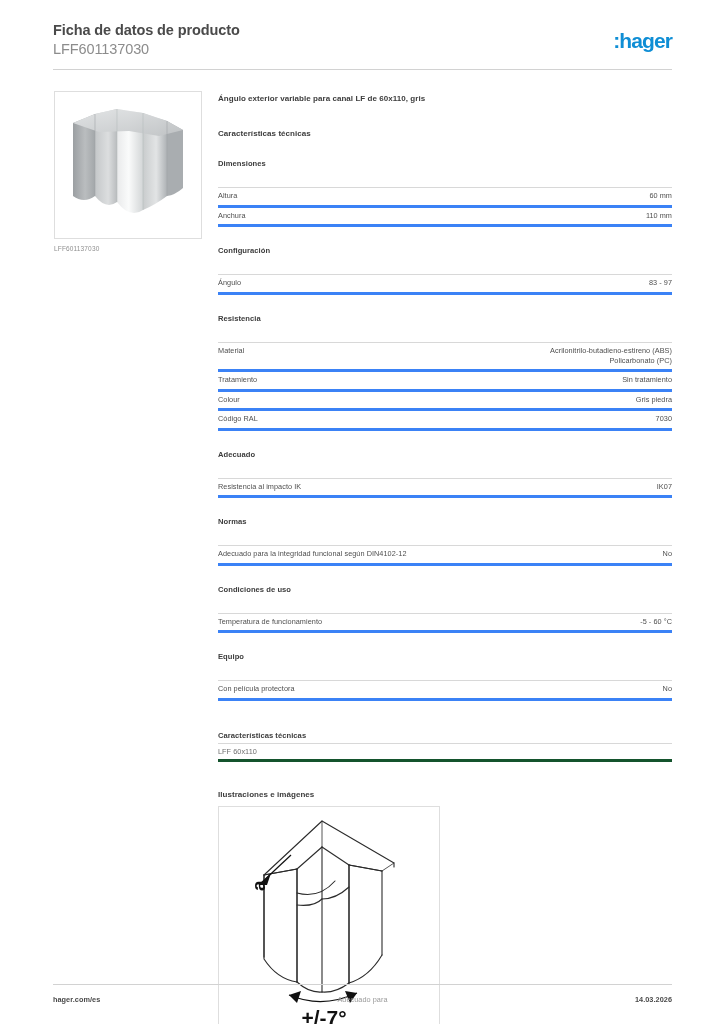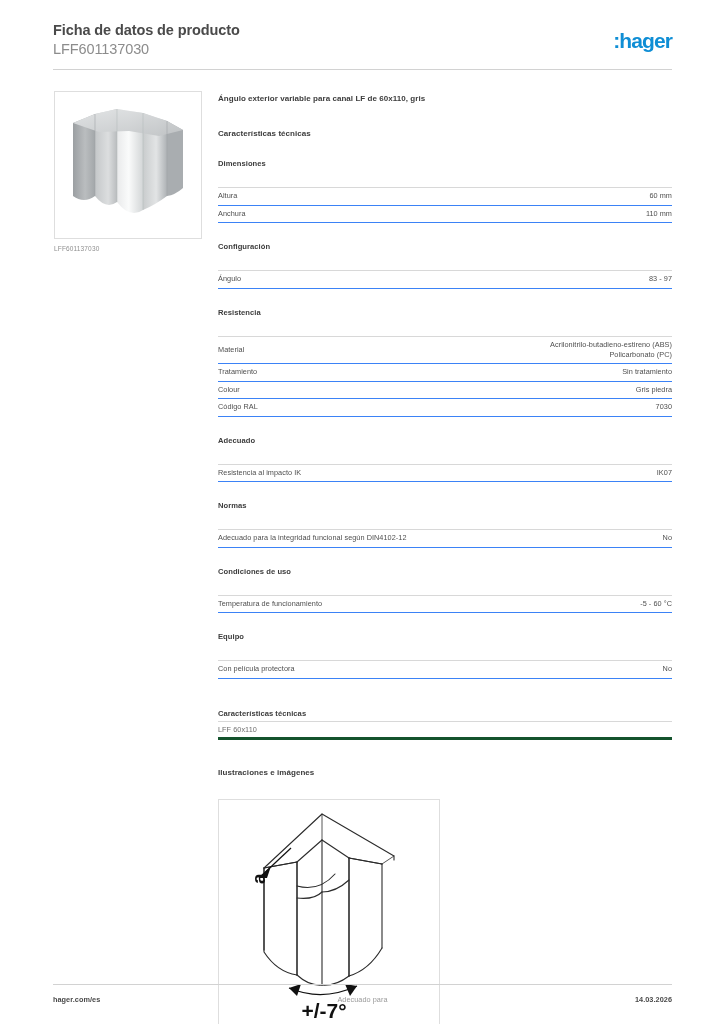--- a/index.html
+++ b/index.html
@@ -58,22 +58,22 @@
   }
 
   .spec-group { margin-top: 19px; }
   .spec-group.first { margin-top: 21px; }
   .group-title {
     font-size: 7.6px; font-weight: bold; color: #3c3c3c;
     letter-spacing: 0.05px; padding-bottom: 19px;
     border-bottom: 1px solid #d8d8d8;
   }
   .spec-row {
-    display: flex; align-items: center; justify-content: space-between;
-    border-bottom: 1px solid #3b82f6;
+    display: flex; align-items: flex-start; justify-content: space-between;
+    border-bottom: 3px solid #3b82f6;
     padding: 3px 0 3.5px 0;
     min-height: 14px;
   }
   .spec-label {
     font-size: 7.3px; color: #4f4f4f; letter-spacing: 0.05px;
     line-height: 10px; flex: 1 1 auto; padding-right: 10px;
   }
   .spec-value {
     font-size: 7.3px; color: #4f4f4f; letter-spacing: 0.05px;
     line-height: 10px; text-align: right; white-space: pre-line;
@@ -88,21 +88,21 @@
     border-bottom: 1px solid #d8d8d8;
   }
   .tail-row {
     font-size: 7.3px; color: #6f6f6f; letter-spacing: 0.05px;
     padding: 3px 0 3.5px 0; border-bottom: 3px solid #14532d;
   }
 
   
   .illus-heading {
     font-size: 8px; font-weight: bold; color: #3c3c3c;
-    letter-spacing: 0.05px; margin-top: 28px; margin-bottom: 22px;
+    letter-spacing: 0.05px; margin-top: 28px; margin-bottom: 7px;
   }
   .illus-box {
     width: 222px; height: 232px;
     border: 1px solid #dedede; background: #fff;
   }
   .illus-box svg { display: block; }
 
   
   .footer-rule {
     position: absolute; left: 53px; top: 984px; width: 619px;

